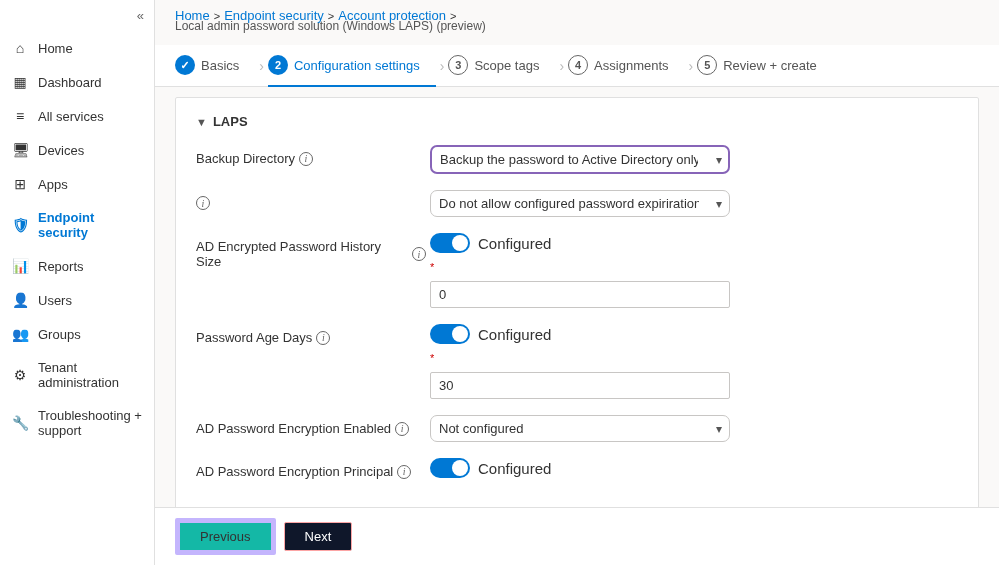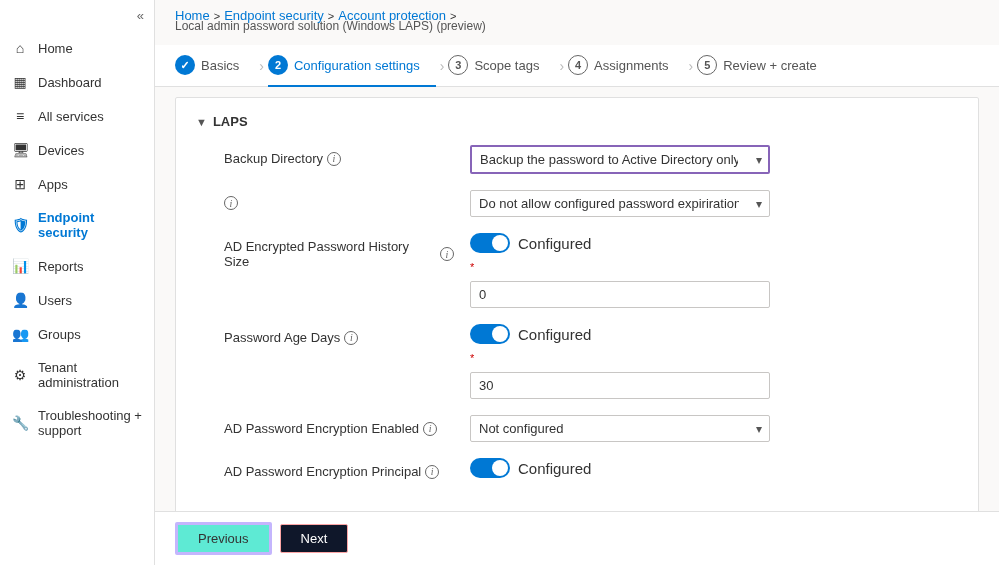--- a/index.html
+++ b/index.html
@@ -156,43 +156,42 @@
       margin-bottom: 16px;
       cursor: pointer;
     }
     .section-header .chevron { font-size: 11px; color: #555; }
 
     
     .form-row {
       display: flex;
       align-items: flex-start;
       margin-bottom: 16px;
-      gap: 16px;
-      margin-left: 28px;
+      gap: 4px;
     }
     .form-label {
       width: 230px;
       flex-shrink: 0;
       color: #333;
       font-size: 13px;
       padding-top: 6px;
       display: flex;
       align-items: center;
       gap: 4px;
     }
     .form-control {
       flex: 1;
       max-width: 300px;
     }
 
     
     .dropdown-select {
       width: 100%;
       border: 1px solid #c8c6c4;
-      border-radius: 2px;
+      border-radius: 7px;
       padding: 5px 30px 5px 8px;
       font-size: 13px;
       color: #333;
       background: #fff;
       appearance: none;
       cursor: pointer;
       position: relative;
     }
     .dropdown-select.highlighted {
       border: 2px solid #8764b8;
@@ -269,22 +268,22 @@
       padding: 10px 20px;
       display: flex;
       gap: 8px;
       align-items: center;
     }
     .btn {
       padding: 6px 20px;
       border-radius: 2px;
       font-size: 13px;
       cursor: pointer;
-      border: 3px solid #c4b5fd;
-      background: #5eead4;
+      border: 5px solid #c4b5fd;
+      background: #14b8a6;
       color: #333;
     }
     .btn-primary {
       background: #0f172a;
       color: #fff;
       border: 1px solid #fca5a5;
     }
 
     .section-laps {
       background: #fff;

